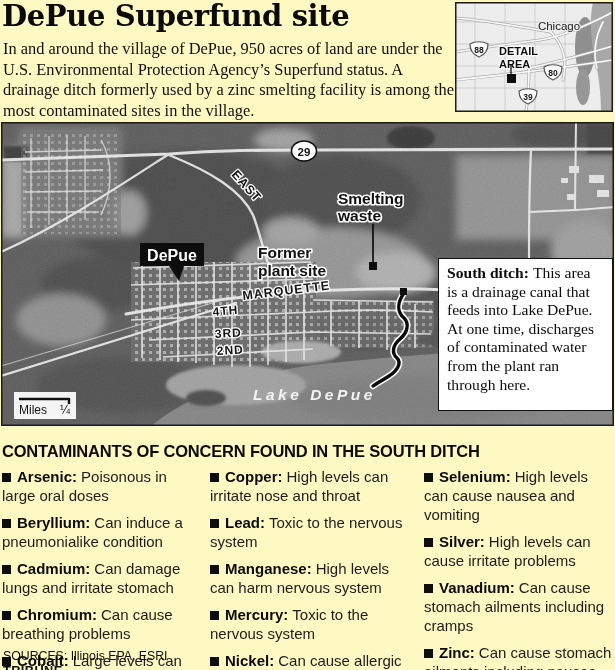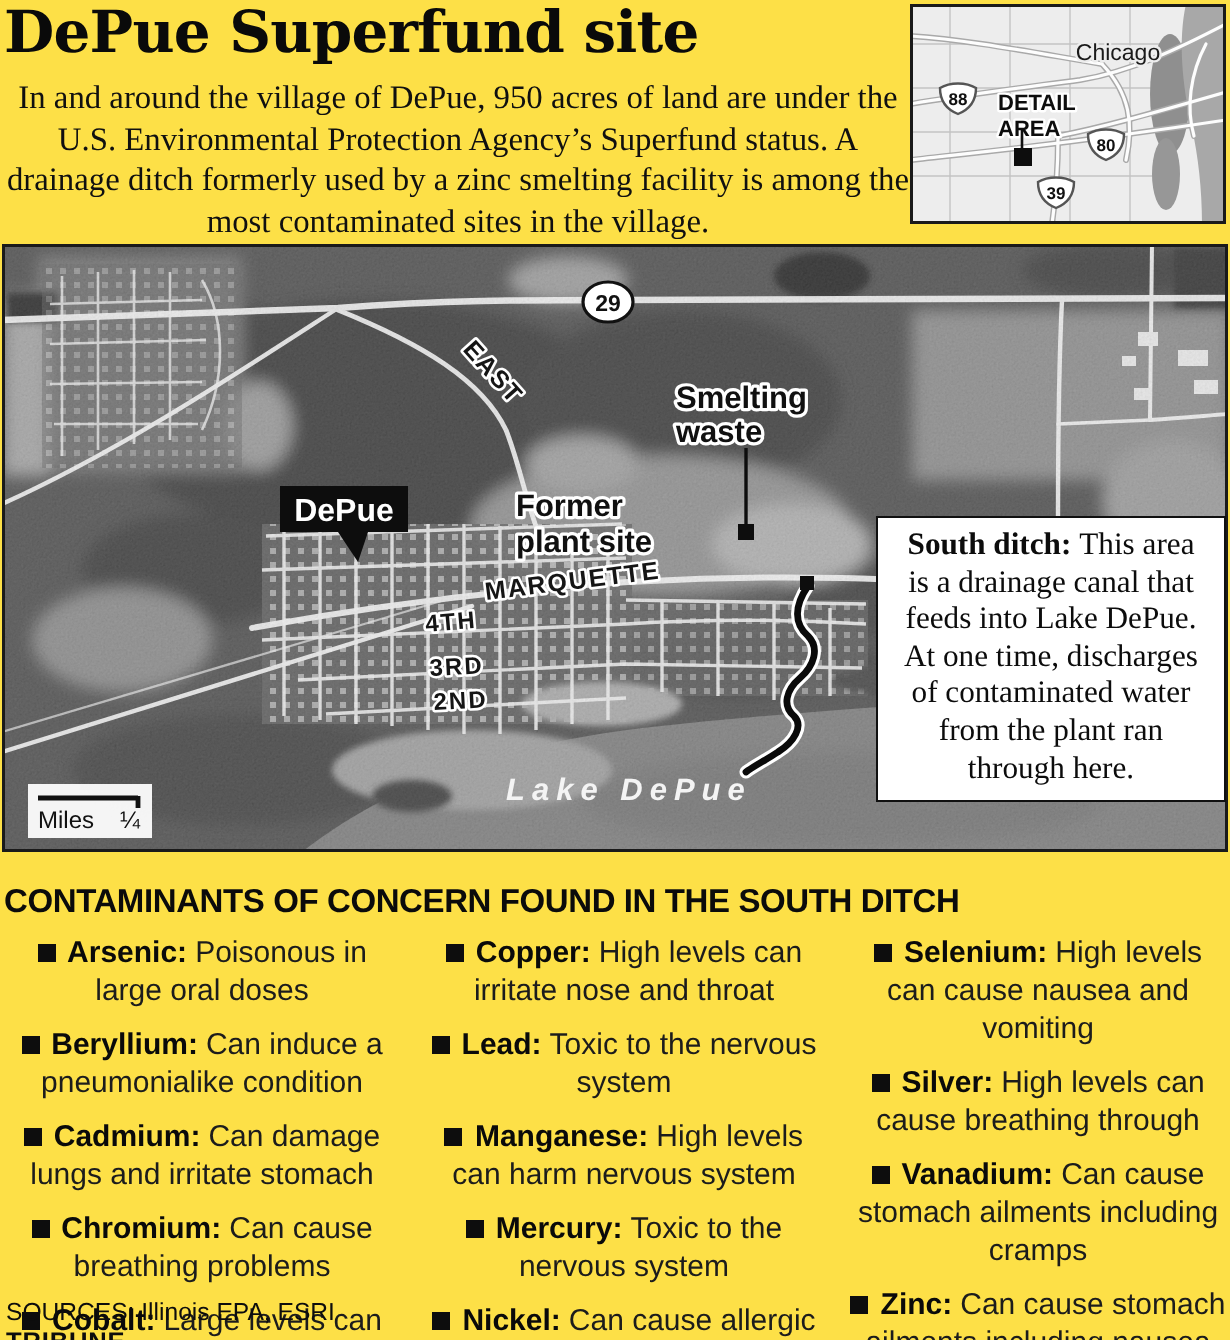--- a/index.html
+++ b/index.html
@@ -1,25 +1,25 @@
 <!DOCTYPE html>
 <html><head>
 <meta charset="utf-8">
 <style>
   html,body{margin:0;padding:0;background:#fff;}
-  .page{position:relative;width:615px;height:670px;background:#fde047;overflow:hidden;
-        font-family:"Liberation Sans",sans-serif;text-align:center;}
+  .page{position:relative;width:615px;height:670px;background:#fef9c3;overflow:hidden;
+        font-family:"Liberation Sans",sans-serif;}
   .title{position:absolute;left:2px;top:-3px;font-family:"DejaVu Serif",serif;
          font-weight:700;font-size:29px;letter-spacing:-.4px;color:#0a0a0a;line-height:38px;}
   .intro{position:absolute;left:3px;top:39px;width:452px;font-family:"Liberation Serif",serif;
          font-size:16.4px;line-height:20.6px;color:#101010;}
   .inset{position:absolute;left:455px;top:2px;}
   .mapwrap{position:absolute;left:1px;top:122px;line-height:0;border-radius:13px;}
   .callout{position:absolute;left:438px;top:258px;width:175px;box-sizing:border-box;
-           background:#fff;border:1.6px solid #101010;padding:5px 8px 6px 8px;
+           background:#fff;border:1.6px solid #101010;padding:5px 8px 16px 8px;
            font-family:"Liberation Serif",serif;font-size:15.6px;line-height:18.6px;color:#0c0c0c;}
   .callout .ct{font-weight:700;margin-right:4px;}
   .sec-heading{position:absolute;left:2px;top:442px;font-size:16.5px;font-weight:700;
                color:#0b0b0b;letter-spacing:-.2px;}
   .cols{position:absolute;left:2px;top:467px;width:612px;display:flex;}
   .col1{flex:0 0 198px;margin-right:10px;}
   .col2{flex:0 0 204px;margin-right:10px;}
   .col3{flex:1 1 auto;}
   .item{font-size:15px;line-height:19px;color:#1c1c1c;margin-bottom:8px;}
   .item .name{font-weight:700;color:#0a0a0a;margin-right:4px;}
@@ -290,21 +290,21 @@
     </div>
     <div class="col2">
       <div class="item"><span class="bullet"></span><span class="name">Copper:</span><span class="desc">High levels can irritate nose and throat</span></div>
       <div class="item"><span class="bullet"></span><span class="name">Lead:</span><span class="desc">Toxic to the nervous system</span></div>
       <div class="item"><span class="bullet"></span><span class="name">Manganese:</span><span class="desc">High levels can harm nervous system</span></div>
       <div class="item"><span class="bullet"></span><span class="name">Mercury:</span><span class="desc">Toxic to the nervous system</span></div>
       <div class="item"><span class="bullet"></span><span class="name">Nickel:</span><span class="desc">Can cause allergic reactions</span></div>
     </div>
     <div class="col3">
       <div class="item"><span class="bullet"></span><span class="name">Selenium:</span><span class="desc">High levels can cause nausea and vomiting</span></div>
-      <div class="item"><span class="bullet"></span><span class="name">Silver:</span><span class="desc">High levels can cause breathing through</span></div>
+      <div class="item"><span class="bullet"></span><span class="name">Silver:</span><span class="desc">High levels can cause irritate problems</span></div>
       <div class="item"><span class="bullet"></span><span class="name">Vanadium:</span><span class="desc">Can cause stomach ailments including cramps</span></div>
       <div class="item"><span class="bullet"></span><span class="name">Zinc:</span><span class="desc">Can cause stomach ailments including nausea</span></div>
     </div>
   </div>
 
   <div class="footer">
     <span class="sources">SOURCES: Illinois EPA, ESRI</span>
     <span class="credit">TRIBUNE</span>
   </div>
 

